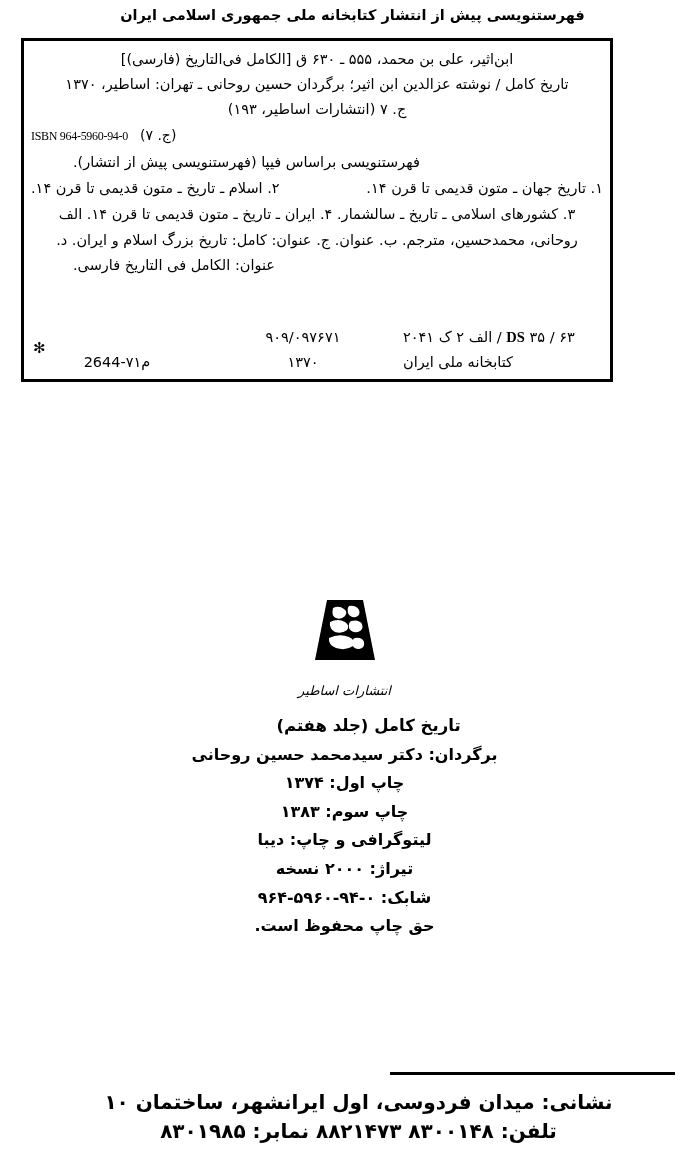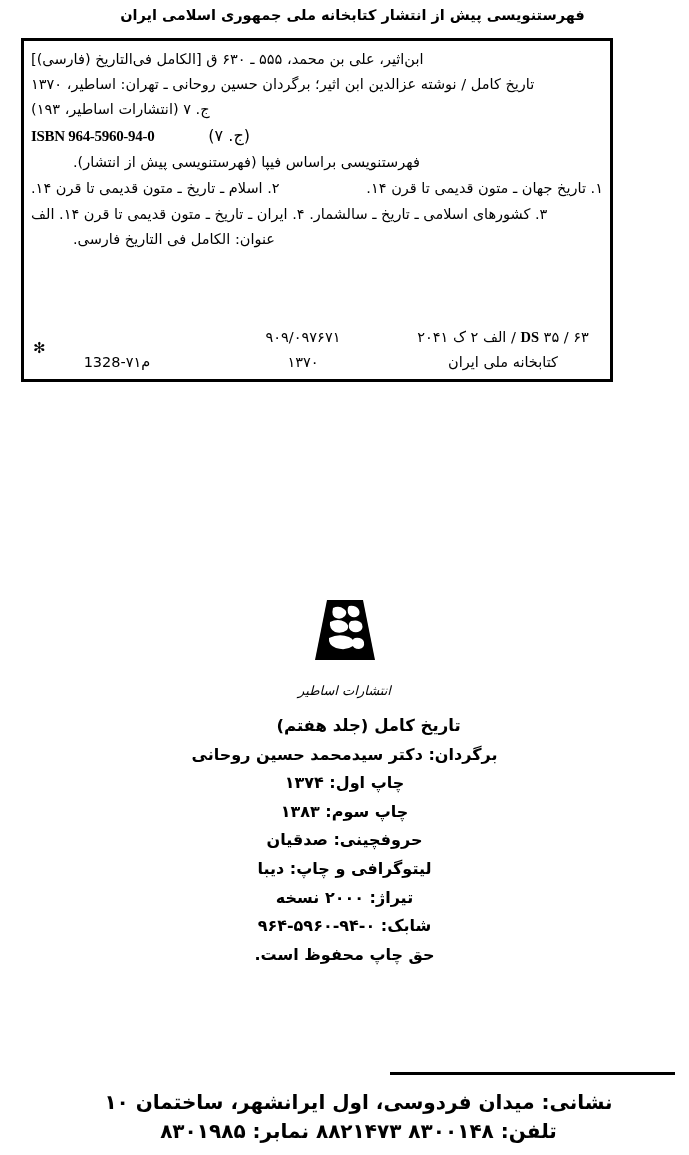--- a/index.html
+++ b/index.html
@@ -47,49 +47,48 @@
     position: relative;
     width: 100%;
     height: 100%;
     padding: 6px 7px 0 7px;
     box-sizing: border-box;
   }
   .cip-line {
     font-size: 14.5px;
     line-height: 25px;
     direction: rtl;
-    text-align: left;
+    text-align: center;
     white-space: nowrap;
     letter-spacing: -0.1px;
   }
   .cip-line.center-ish {
     text-align: left;
     padding-left: 42px;
   }
   .cip-isbn {
     font-size: 14.5px;
     line-height: 27px;
     direction: ltr;
     text-align: left;
     white-space: nowrap;
     display: flex;
     align-items: baseline;
     gap: 12px;
   }
   .isbn-code {
     font-family: "Liberation Serif", serif;
-    font-weight: bold;
-    font-size: 15px;
+    font-weight: normal;
+    font-size: 12px;
     letter-spacing: -0.3px;
     text-align: right;
   }
   .isbn-vol {
-    font-size: 16px;
-    direction: rtl;
-    margin-left: 42px;
+    font-size: 14px;
+    direction: rtl;
   }
   .cip-line.subject {
     line-height: 26px;
   }
   .subject-row {
     display: flex;
     flex-direction: row;
     justify-content: space-between;
     font-size: 14.5px;
     line-height: 26px;
@@ -106,21 +105,21 @@
     left: 7px;
     direction: rtl;
   }
   .callnum-row {
     display: flex;
     flex-direction: row;
     font-size: 14.5px;
     line-height: 25px;
     white-space: nowrap;
   }
-  .cn-c1 { width: 200px; text-align: center; }
+  .cn-c1 { width: 200px; text-align: left; }
   .cn-c2 { width: 200px; text-align: center; }
   .cn-c3 { flex: 1; text-align: center; position: relative; }
   .cn-latin { font-family: "Liberation Serif", serif; font-weight: bold; }
   .asterisk {
     position: absolute;
     left: 2px;
     top: -9px;
     font-size: 15px;
     line-height: 1;
   }
@@ -211,37 +210,38 @@
     </div>
 
     <div class="cip-line center-ish">فهرستنویسی براساس فیپا (فهرستنویسی پیش از انتشار).</div>
 
     <div class="subject-row">
       <span>۱. تاریخ جهان ـ متون قدیمی تا قرن ۱۴.</span>
       <span>۲. اسلام ـ تاریخ ـ متون قدیمی تا قرن ۱۴.</span>
     </div>
 
     <div class="cip-line subject">۳. کشورهای اسلامی ـ تاریخ ـ سالشمار. ۴. ایران ـ تاریخ ـ متون قدیمی تا قرن ۱۴. الف</div>
+    <div class="cip-line subject">روحانی، محمدحسین، مترجم. ب. عنوان. ج. عنوان: کامل: تاریخ بزرگ اسلام و ایران. د.</div>
     <div class="cip-line center-ish">عنوان: الکامل فی التاریخ فارسی.</div>
 
     <div class="cip-callnum">
       <div class="callnum-row">
         <div class="cn-c1">
           <span class="cn-latin">DS</span>
           <span>۳۵ / ۶۳ / الف ۲ ک ۲۰۴۱</span>
         </div>
         <div class="cn-c2">۹۰۹/۰۹۷۶۷۱</div>
         <div class="cn-c3"></div>
       </div>
       <div class="callnum-row">
         <div class="cn-c1">کتابخانه ملی ایران</div>
         <div class="cn-c2">۱۳۷۰</div>
         <div class="cn-c3">
           <span class="asterisk">✻</span>
-          <span>م۷۱-1328</span>
+          <span>م۷۱-2644</span>
         </div>
       </div>
     </div>
 
   </div>
 </div>
 
 <div class="logo-wrap">
   <div class="logo-mark">
     <svg width="64" height="66" viewBox="0 0 64 66" xmlns="http://www.w3.org/2000/svg" aria-hidden="true">
@@ -260,21 +260,20 @@
     </svg>
   </div>
   <div class="logo-caption">انتشارات اساطیر</div>
 </div>
 
 <div class="imprint">
   <div class="imprint-line title">تاریخ کامل (جلد هفتم)</div>
   <div class="imprint-line">برگردان: دکتر سیدمحمد حسین روحانی</div>
   <div class="imprint-line">چاپ اول: ۱۳۷۴</div>
   <div class="imprint-line">چاپ سوم: ۱۳۸۳</div>
-  <div class="imprint-line">حروفچینی: صدقیان</div>
   <div class="imprint-line">لیتوگرافی و چاپ: دیبا</div>
   <div class="imprint-line">تیراژ: ۲۰۰۰ نسخه</div>
   <div class="imprint-line">شابک: ۰-۹۴-۵۹۶۰-۹۶۴</div>
   <div class="imprint-line">حق چاپ محفوظ است.</div>
 </div>
 
 <div class="divider"></div>
 
 <div class="address">
   <div class="address-line">نشانی: میدان فردوسی، اول ایرانشهر، ساختمان ۱۰</div>

